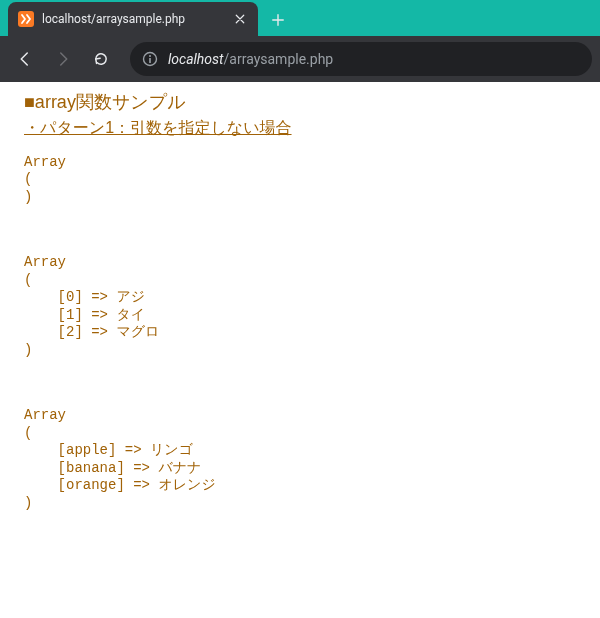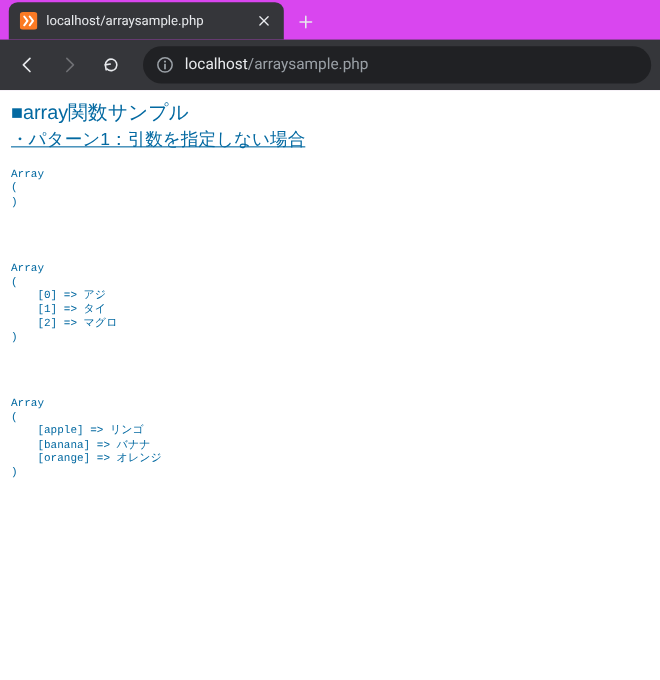--- a/index.html
+++ b/index.html
@@ -8,21 +8,21 @@
       box-sizing: border-box;
     }
     body {
       width: 600px;
       height: 618px;
       font-family: -apple-system, BlinkMacSystemFont, "Segoe UI", Roboto, sans-serif;
       background: #ffffff;
       overflow: hidden;
     }
     .browser-chrome {
-      background: #d946ef;
+      background: #14b8a6;
     }
     .tabs-row {
       display: flex;
       align-items: flex-end;
       height: 36px;
       padding-left: 8px;
     }
     .tab {
       display: flex;
       align-items: center;
@@ -118,44 +118,45 @@
     .site-info-icon {
       width: 16px;
       height: 16px;
       display: flex;
       align-items: center;
       justify-content: center;
       flex-shrink: 0;
     }
     .url-host {
       color: #e8eaed;
+      font-style: italic;
     }
     .url-path {
       color: #9aa0a6;
     }
     .page-content {
       background: #ffffff;
-      padding: 8px 10px;
+      padding: 8px 24px;
       font-family: "MS PGothic", "Hiragino Kaku Gothic Pro", Meiryo, sans-serif;
-      color: #0369a1;
+      color: #a16207;
       font-size: 16px;
       line-height: 1.4;
     }
     .page-heading {
       font-size: 18px;
       margin-bottom: 2px;
     }
     .pattern-label {
       font-size: 16px;
       margin-top: 2px;
       text-decoration: underline;
     }
     pre.dump {
       font-family: "Courier New", monospace;
-      font-size: 10px;
+      font-size: 14px;
       line-height: 1.25;
       white-space: pre;
       margin-top: 14px;
       margin-bottom: 22px;
     }
     .section-gap {
       height: 12px;
     }
   </style>
 </head>

